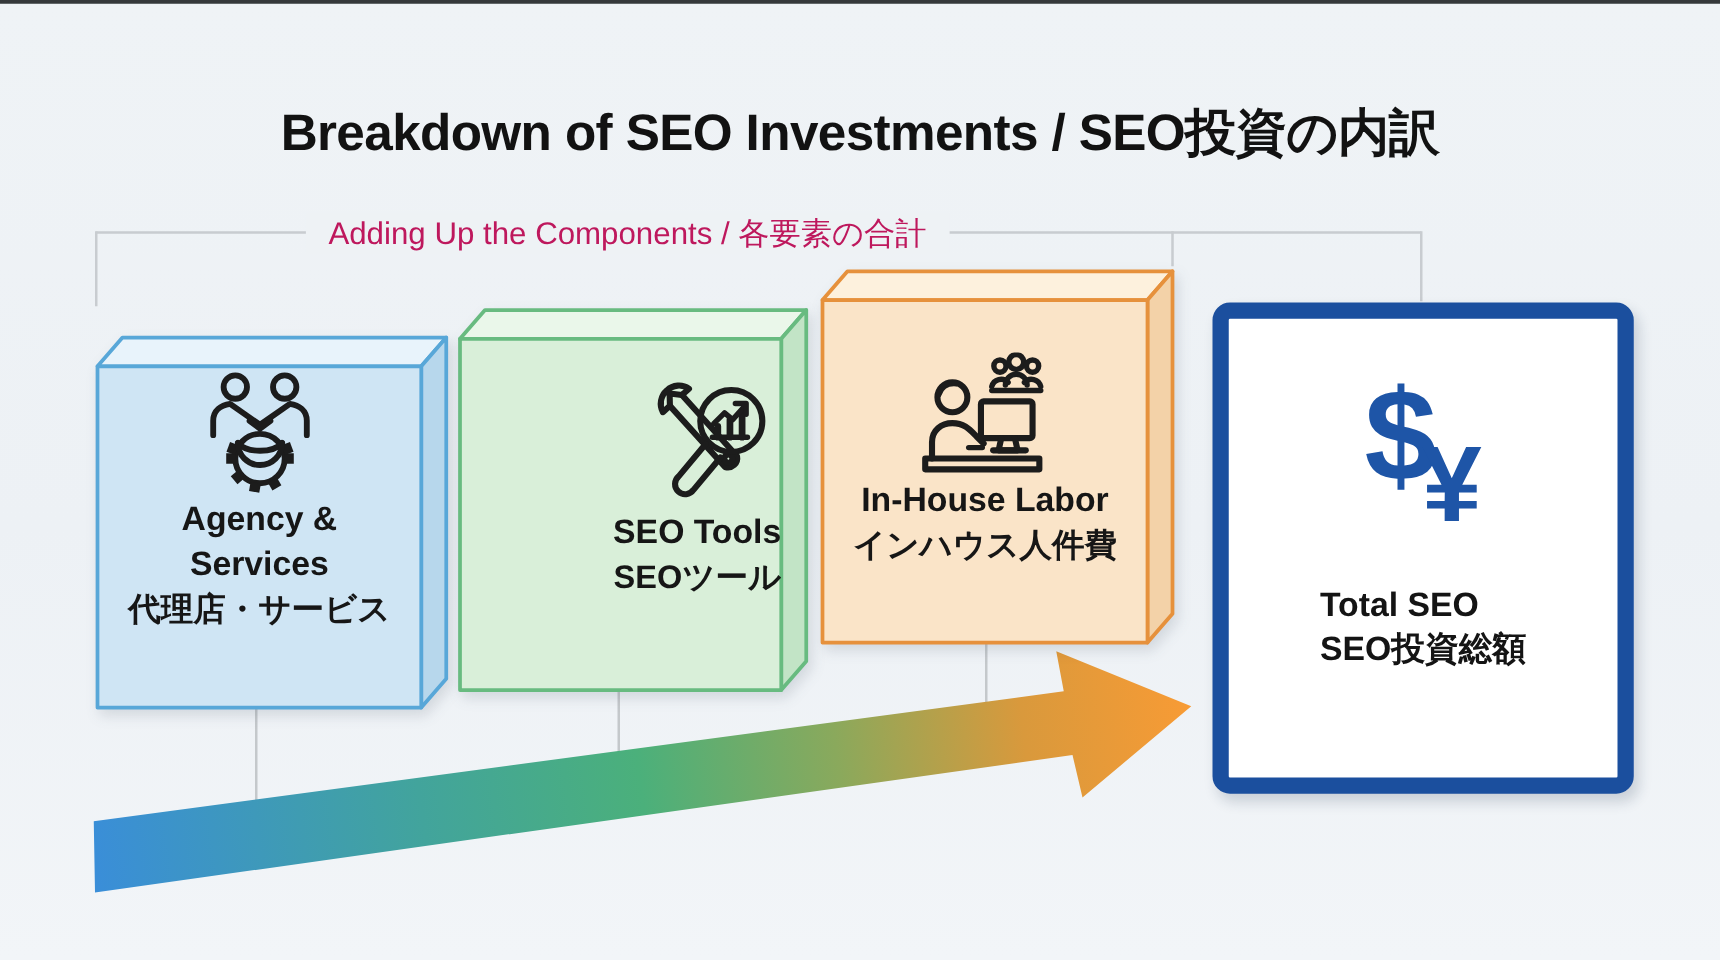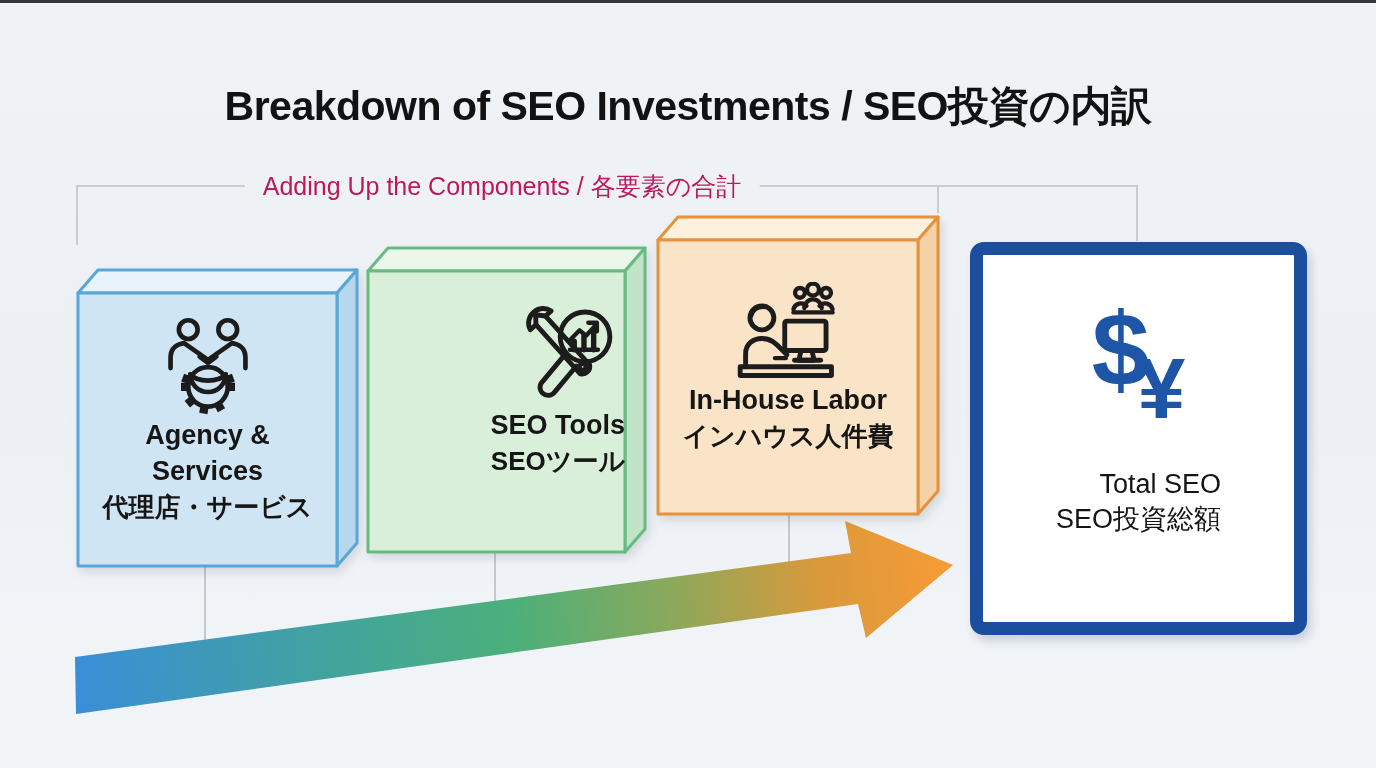--- a/index.html
+++ b/index.html
@@ -33,36 +33,36 @@
   .box3d{position:absolute;z-index:3;}
   .box3d .faces{position:absolute;left:0;top:0;filter:drop-shadow(3px 5px 5px rgba(40,60,80,.14));}
   .box-content{
     position:absolute;display:flex;flex-direction:column;align-items:center;
     text-align:center;font-weight:bold;color:#161616;
   }
   .box-content .icon{flex:0 0 auto;}
   .ln-en{font-size:27px;line-height:36px;}
   .ln-jp{font-size:26px;line-height:36px;}
   #box-agency{left:75px;top:267px;}
-  #box-agency .box-content{left:3px;top:26px;width:259px;height:273px;padding-top:20px;}
+  #box-agency .box-content{left:3px;top:26px;width:259px;height:273px;}
   #box-tools{left:365px;top:245px;}
   #box-tools .box-content{left:3px;top:26px;width:257px;height:281px;padding-top:28px;align-items:flex-end;}
   #box-labor{left:655px;top:214px;}
   #box-labor .box-content{left:3px;top:26px;width:260px;height:274px;padding-top:42px;}
   
   .total-box{
     position:absolute;left:970px;top:242px;width:337px;height:393px;z-index:3;
     box-sizing:border-box;border:13px solid #1b4f9e;border-radius:14px;background:#ffffff;
     display:flex;flex-direction:column;align-items:center;
     box-shadow:4px 6px 10px rgba(30,50,80,.18);
   }
   .currency{display:flex;align-items:flex-start;margin-top:42px;height:170px;color:#1e55a7;font-weight:bold;}
   .cur-dollar{font-size:104px;line-height:104px;}
   .cur-yen{font-size:86px;line-height:86px;margin-left:-12px;margin-top:48px;}
-  .total-text{font-weight:normal;text-align:right;color:#141414;}
+  .total-text{font-weight:bold;text-align:left;color:#141414;}
   .total-text .ln{font-size:27px;line-height:35px;}
   .icon svg{display:block;}
 </style>
 </head>
 <body>
 
 <div class="canvas">
   <div class="top-edge"></div>
 
   <h1 class="title">Breakdown of SEO Investments / SEO投資の内訳</h1>

